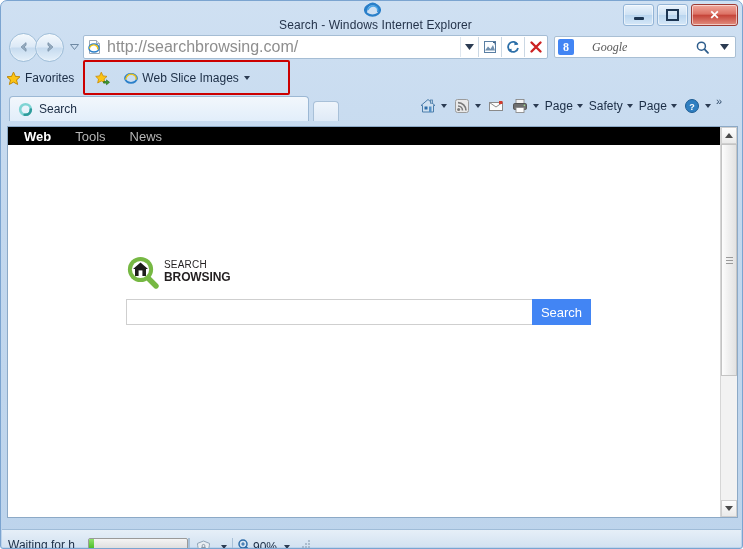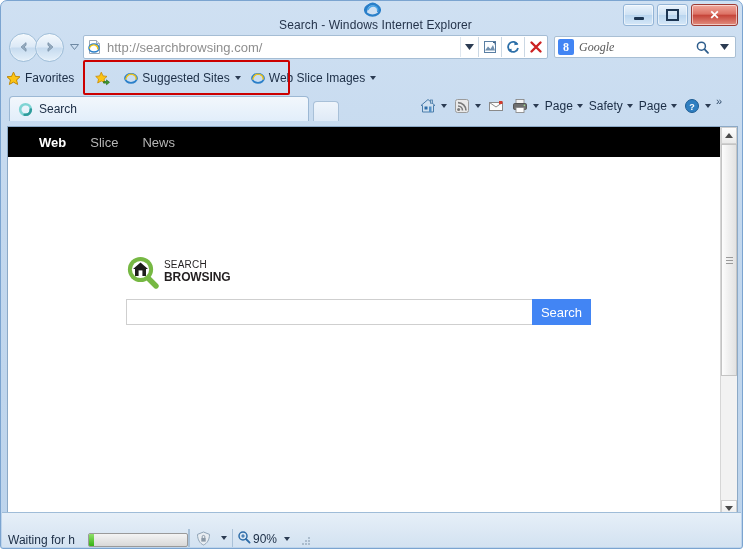--- a/index.html
+++ b/index.html
@@ -102,21 +102,21 @@
     flex: 0 0 auto;
     display: flex; align-items: center; justify-content: center;
     margin: 0 2px 0 3px;
   }
   .addr-icon {
     width: 16px; height: 16px;
     margin: 0 4px 0 3px;
     flex: 0 0 auto;
   }
   #addr-text {
-    font-size: 13px;
+    font-size: 16px;
     color: #8e8e8e;
     white-space: nowrap;
     overflow: hidden;
     flex: 1 1 auto;
   }
   .addr-caret {
     width: 17px; height: 20px;
     flex: 0 0 auto;
     display: flex; align-items: center; justify-content: center;
     border-left: 1px solid #dfe7ef;
@@ -165,20 +165,21 @@
     margin: 0 5px 0 3px;
     flex: 0 0 auto;
     font-family: "Liberation Serif", serif;
   }
   #search-placeholder {
     flex: 1 1 auto;
     font-size: 12px;
     font-style: italic;
     color: #595959;
     font-family: "Liberation Serif", serif;
+    margin-left: 13px;
   }
 
   
   #annotation-box {
     position: absolute;
     left: 82px;
     top: 31px;
     width: 203px;
     height: 31px;
     border: 2px solid #cc0000;
@@ -313,25 +314,25 @@
     display: flex;
     overflow: hidden;
   }
   #page {
     flex: 1 1 auto;
     position: relative;
     background: #ffffff;
     overflow: hidden;
   }
   #site-nav {
-    height: 30px;
+    height: 18px;
     background: #000000;
     display: flex;
     align-items: center;
-    padding-left: 31px;
+    padding-left: 16px;
     box-sizing: border-box;
     gap: 24px;
   }
   .site-nav-item {
     font-size: 13px;
     color: #b6b6b6;
   }
   .site-nav-item.active {
     color: #ffffff;
     font-weight: bold;
@@ -433,29 +434,29 @@
   }
   .tri-up { width:0;height:0;border-left:4px solid transparent;border-right:4px solid transparent;border-bottom:5px solid #4a4a4a; }
   .tri-dn { width:0;height:0;border-left:4px solid transparent;border-right:4px solid transparent;border-top:5px solid #4a4a4a; }
 
   
   #statusbar {
     position: absolute;
     left: 1px;
     right: 1px;
     bottom: 1px;
-    height: 35px;
-    display: flex;
-    align-items: flex-end;
+    height: 18px;
+    display: flex;
+    align-items: flex-start;
     font-size: 12px;
     color: #1b2d45;
     background: linear-gradient(to bottom, #e6eff8 0%, #d3e2f1 100%);
     border-top: 1px solid #9fbcd8;
     box-sizing: border-box;
-    padding: 16px 4px 0 6px;
+    padding: 8px 4px 0 6px;
   }
   #status-text {
     white-space: nowrap;
     overflow: hidden;
     width: 88px;
     flex: 0 0 auto;
   }
   #progress {
     width: 100px;
     height: 14px;
@@ -629,30 +630,20 @@
       <span>Favorites</span>
     </div>
     <div class="fav-sep"></div>
     <div class="fav-item">
       <span class="star">
         <svg width="15" height="15" viewBox="0 0 15 15">
           <path d="M6.3 1.2 L8 4.9 L12 5.4 L9.1 8.1 L9.9 12 L6.3 9.9 L2.7 12 L3.5 8.1 L0.7 5.4 L4.6 4.9 Z" fill="#fcc415" stroke="#c98b00" stroke-width="0.8"></path>
           <path d="M8.5 10.5 h3 v-1.6 l3 2.4 l-3 2.4 v-1.6 h-3 z" fill="#3e9b2f" stroke="#2a6f1f" stroke-width="0.7"></path>
         </svg>
       </span>
-    </div>
-    <div class="fav-item">
-      <span class="mini-ie">
-        <svg width="14" height="14" viewBox="0 0 14 14">
-          <ellipse cx="7" cy="7.3" rx="6" ry="4.5" fill="none" stroke="#2a7fc9" stroke-width="1.8"></ellipse>
-          <path d="M1.6 8.6 C2.3 4.2 6 2.2 9.3 3.6 C11.6 4.6 12.4 6.6 12 8.6" fill="none" stroke="#f0c419" stroke-width="1.4"></path>
-        </svg>
-      </span>
-      <span>Suggested Sites</span>
-      <span class="caret-dn"></span>
     </div>
     <div class="fav-item">
       <span class="mini-ie">
         <svg width="14" height="14" viewBox="0 0 14 14">
           <ellipse cx="7" cy="7.3" rx="6" ry="4.5" fill="none" stroke="#2a7fc9" stroke-width="1.8"></ellipse>
           <path d="M1.6 8.6 C2.3 4.2 6 2.2 9.3 3.6 C11.6 4.6 12.4 6.6 12 8.6" fill="none" stroke="#f0c419" stroke-width="1.4"></path>
         </svg>
       </span>
       <span>Web Slice Images</span>
       <span class="caret-dn"></span>
@@ -737,21 +728,21 @@
       </div>
       <span class="chev">»</span>
     </div>
   </div>
 
   <div id="viewport">
     <div id="page">
 
       <div id="site-nav">
         <span class="site-nav-item active">Web</span>
-        <span class="site-nav-item">Slice</span>
+        <span class="site-nav-item">Tools</span>
         <span class="site-nav-item">News</span>
       </div>
 
       <div id="logo-area">
         <span id="logo-mark">
           <svg width="34" height="34" viewBox="0 0 34 34">
             <path d="M22.5 23.5 L30 31" stroke="#76b843" stroke-width="5.4" stroke-linecap="round"></path>
             <circle cx="14.5" cy="14.5" r="12.6" fill="#76b843"></circle>
             <circle cx="14.5" cy="14.5" r="8.6" fill="#ffffff"></circle>
             <path d="M14.5 7.6 L22 14 L20 14 L20 21 L9 21 L9 14 L7 14 Z" fill="#1d1d1b"></path>

